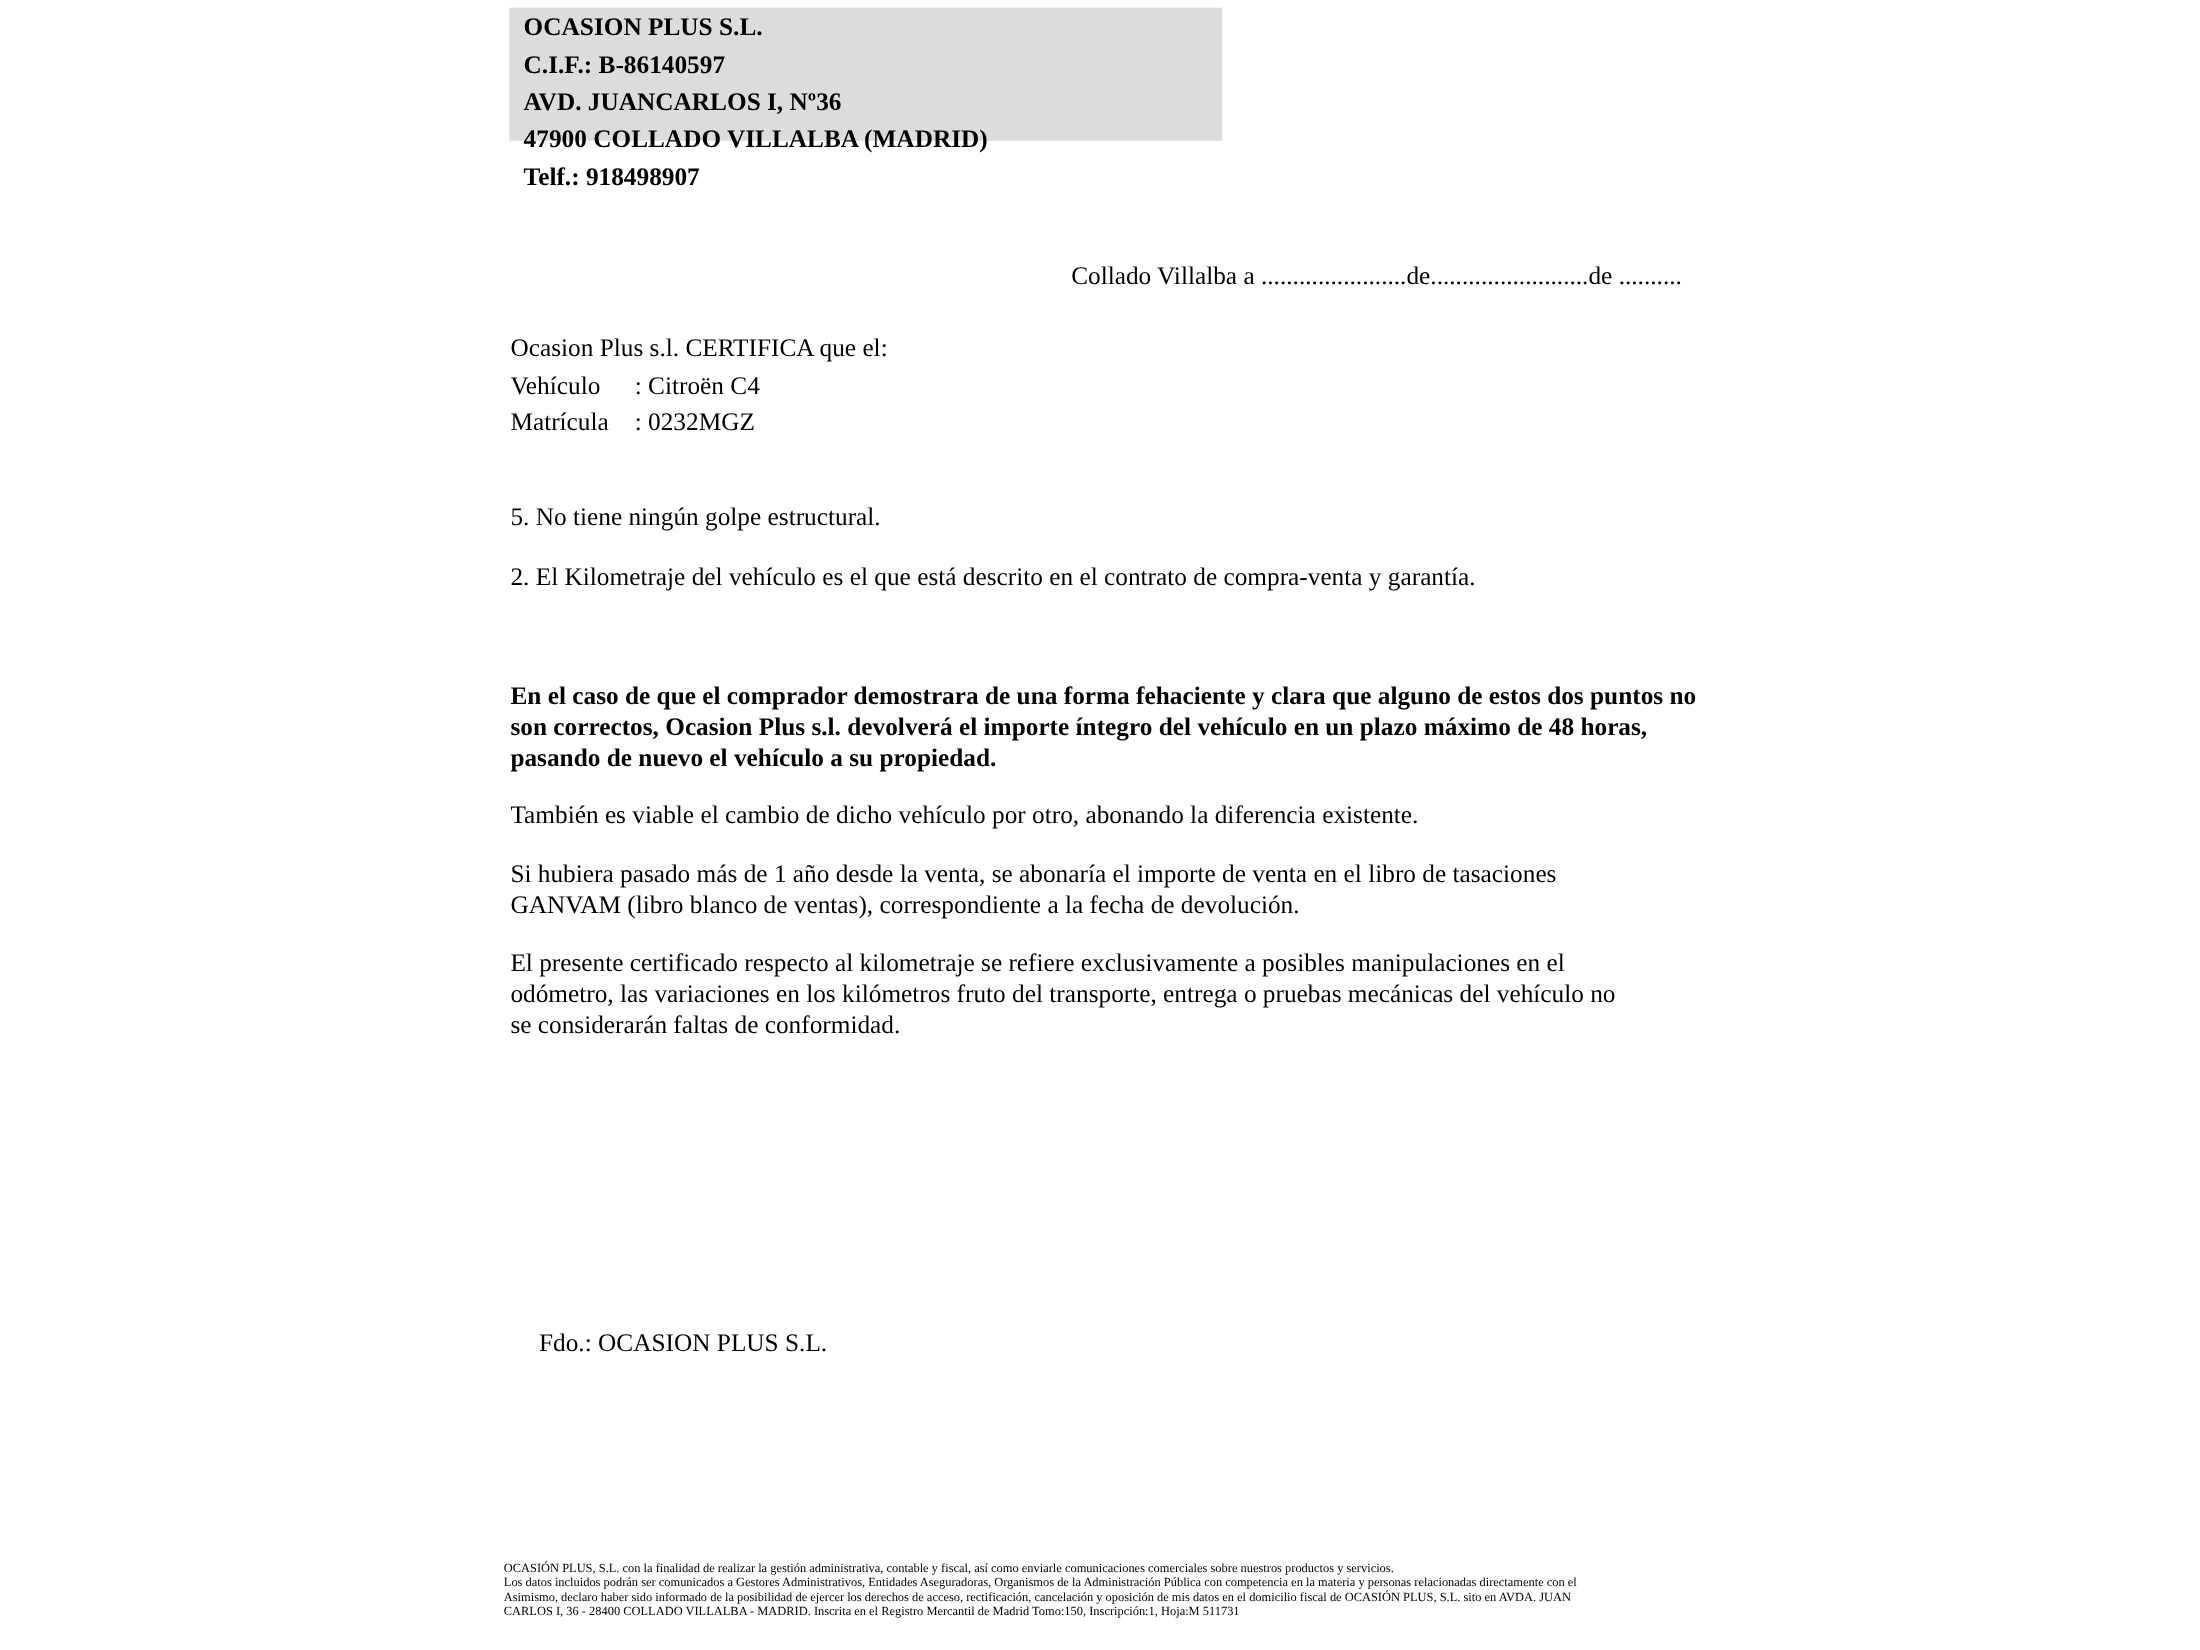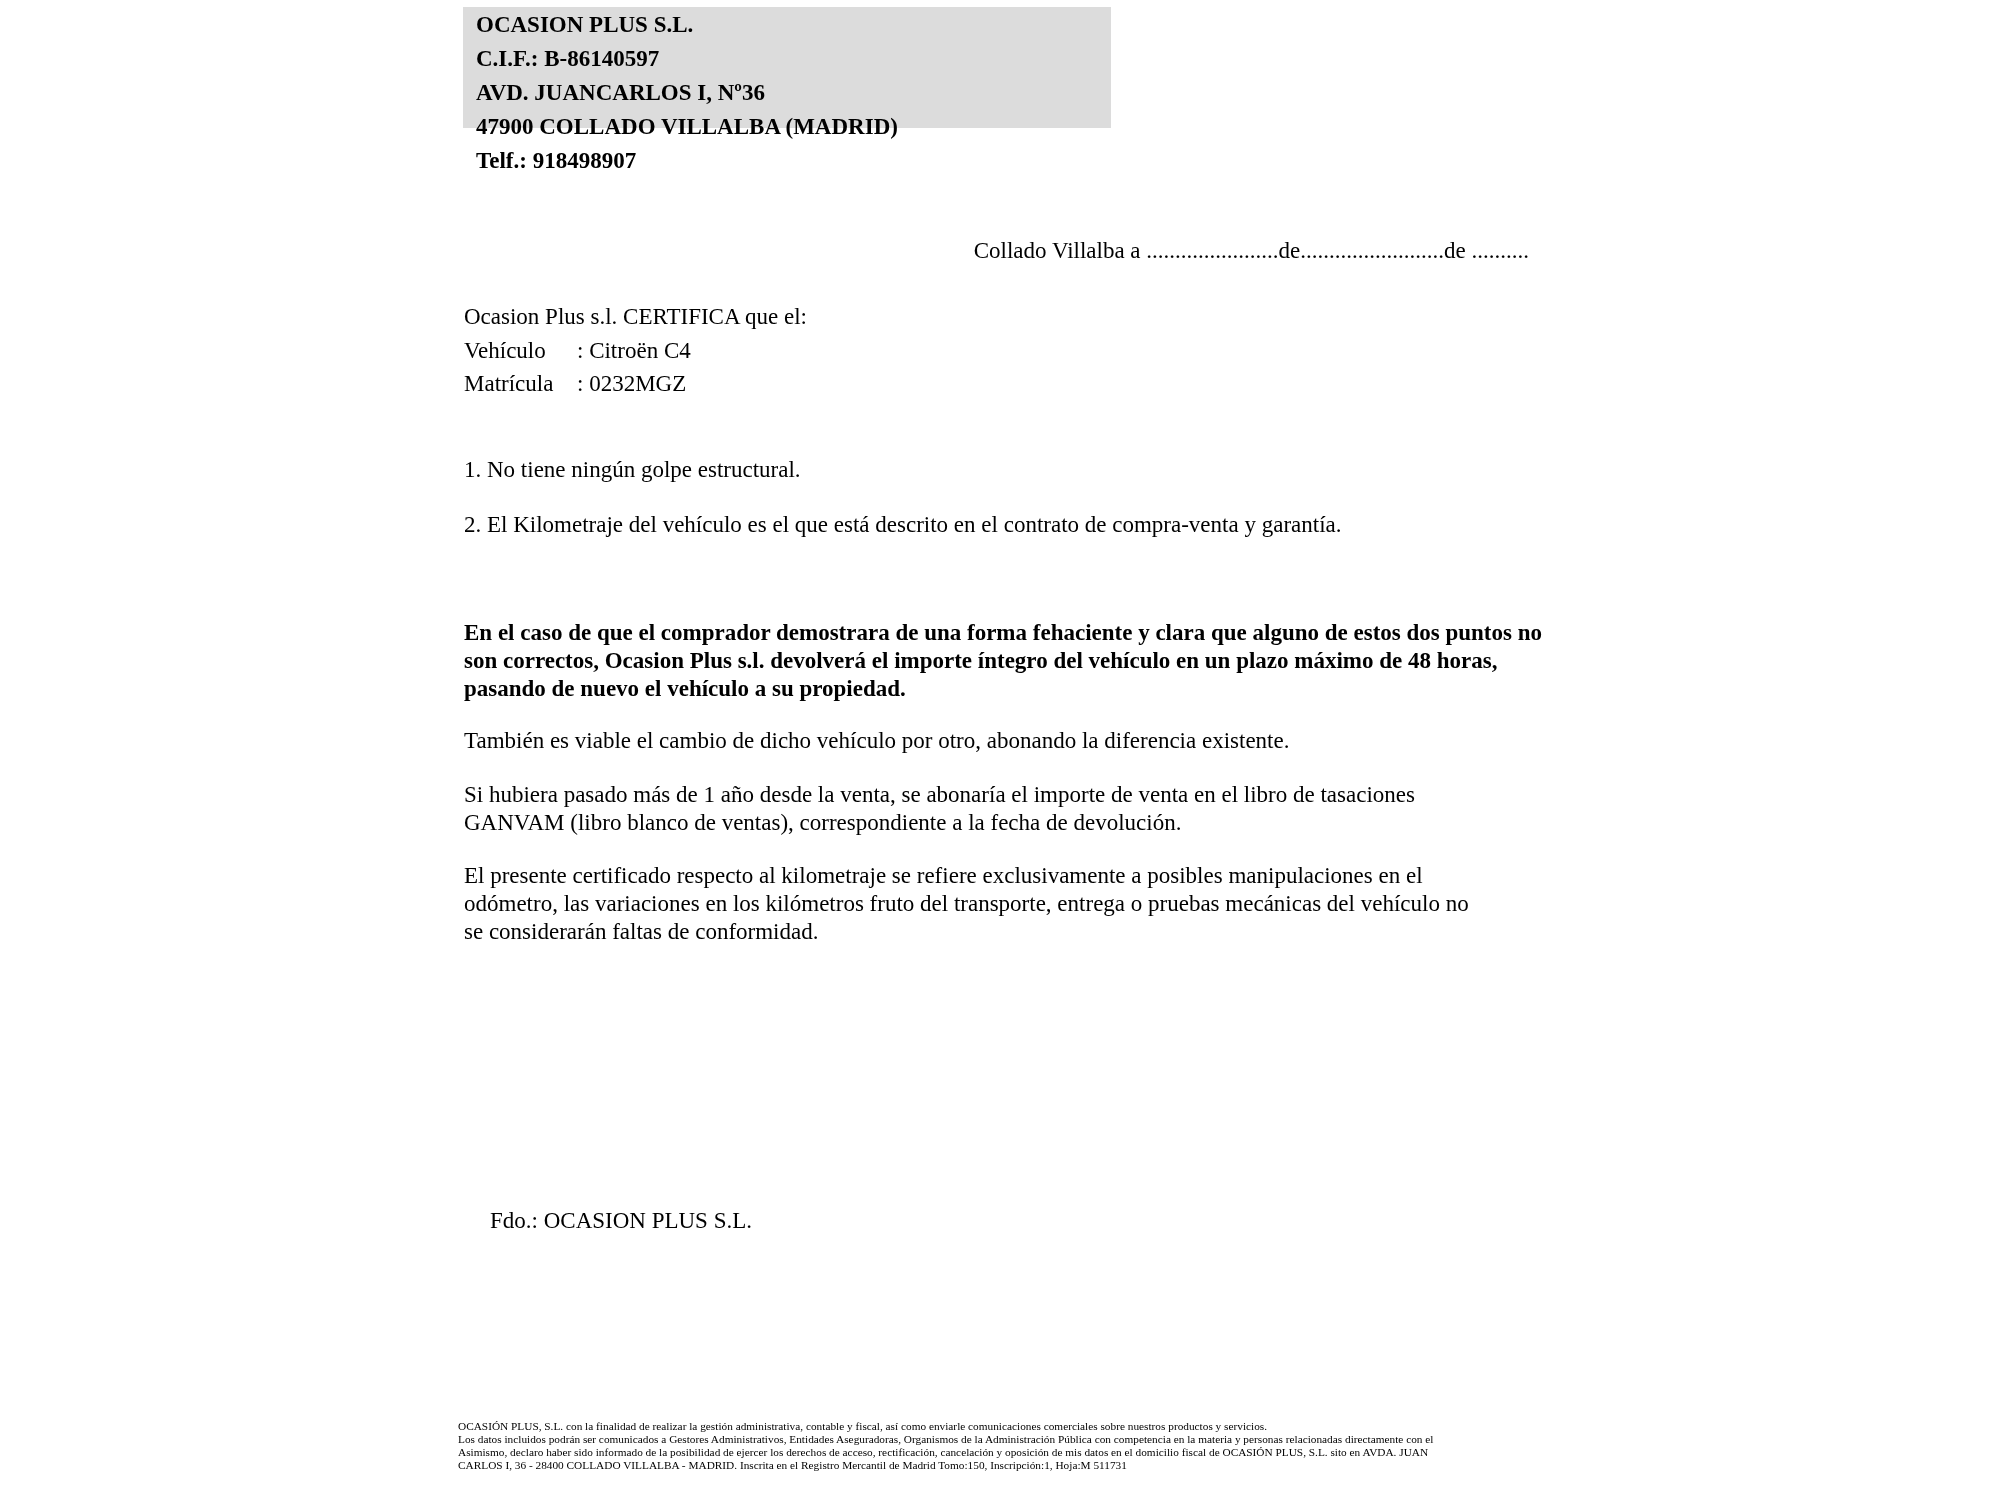--- a/index.html
+++ b/index.html
@@ -90,21 +90,21 @@
 <div class="abs body-text certify-intro">Ocasion Plus s.l. CERTIFICA que el:</div>
 
 <div class="abs body-text certify-row row-vehicle">
   <span class="ulabel">Vehículo</span><span>: Citroën C4</span>
 </div>
 
 <div class="abs body-text certify-row row-plate">
   <span class="ulabel">Matrícula</span><span>: 0232MGZ</span>
 </div>
 
-<div class="abs body-text clause-1">1. No tiene ningún golpe estructural.</div>
+<div class="abs body-text clause-1">5. No tiene ningún golpe estructural.</div>
 <div class="abs body-text clause-2">2. El Kilometraje del vehículo es el que está descrito en el contrato de compra-venta y garantía.</div>
 
 <div class="abs body-text para para-refund">En el caso de que el comprador demostrara de una forma fehaciente y clara que alguno de estos dos puntos no
 son correctos, Ocasion Plus s.l. devolverá el importe íntegro del vehículo en un plazo máximo de 48 horas,
 pasando de nuevo el vehículo a su propiedad.</div>
 <div class="abs body-text para para-exchange">También es viable el cambio de dicho vehículo por otro, abonando la diferencia existente.</div>
 <div class="abs body-text para para-ganvam">Si hubiera pasado más de 1 año desde la venta, se abonaría el importe de venta en el libro de tasaciones
 GANVAM (libro blanco de ventas), correspondiente a la fecha de devolución.</div>
 <div class="abs body-text para para-odometer">El presente certificado respecto al kilometraje se refiere exclusivamente a posibles manipulaciones en el
 odómetro, las variaciones en los kilómetros fruto del transporte, entrega o pruebas mecánicas del vehículo no

